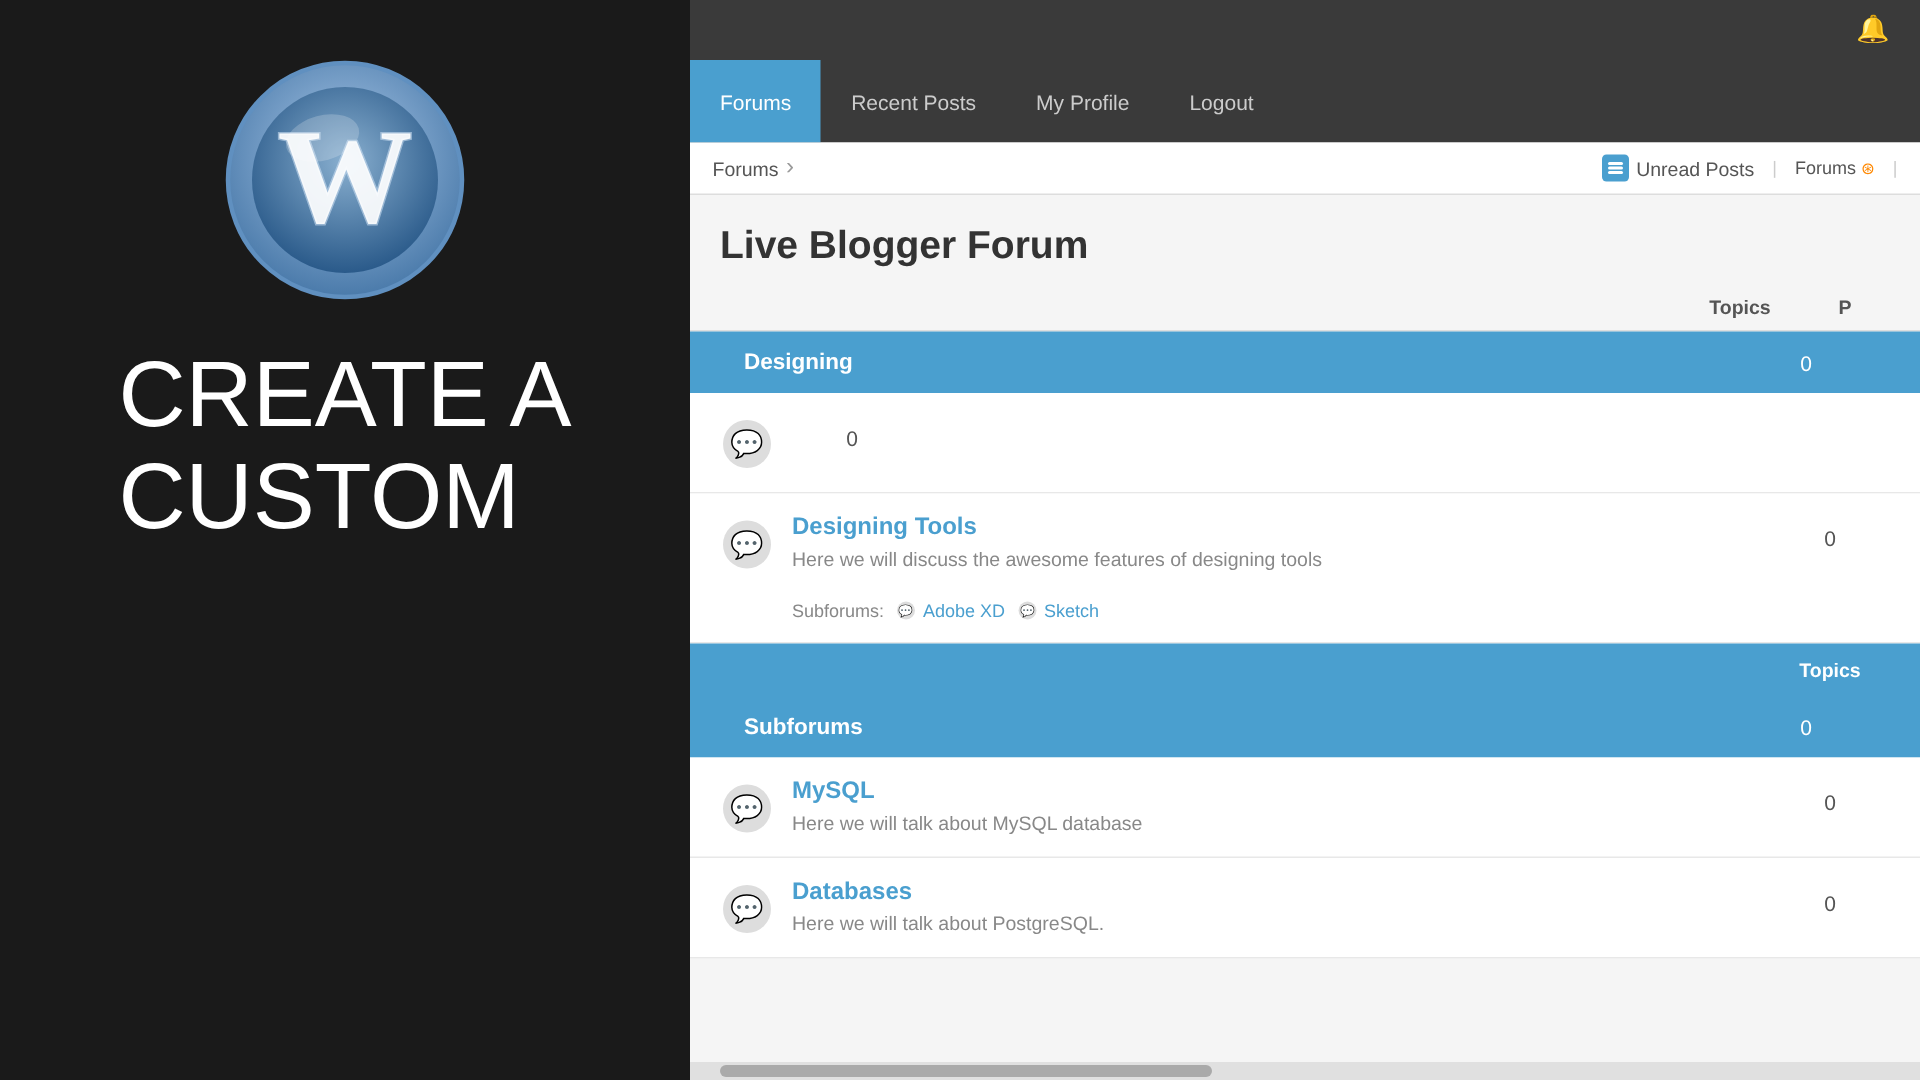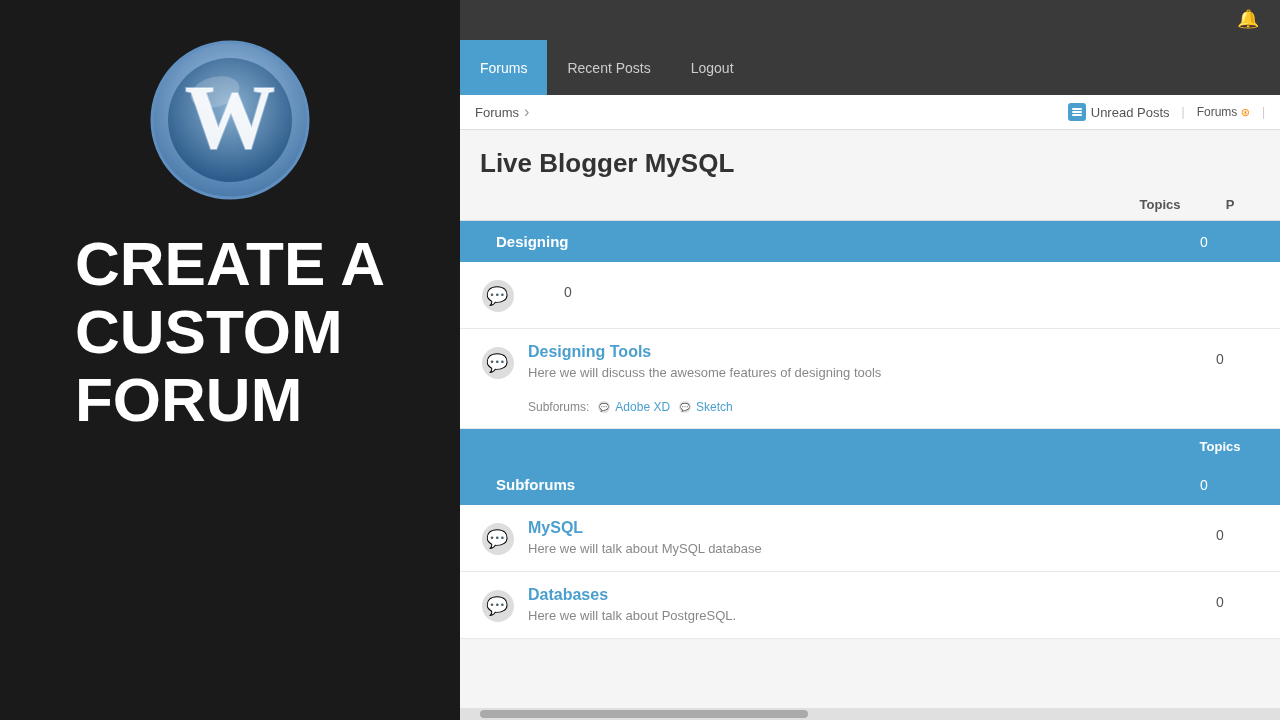--- a/index.html
+++ b/index.html
@@ -27,21 +27,21 @@
 
     .wp-logo {
       width: 160px;
       height: 160px;
       margin-bottom: 30px;
     }
 
     .hero-text {
       color: #000;
       font-size: 62px;
-      font-weight: 700;
+      font-weight: 400;
       line-height: 1.1;
       text-align: left;
       padding: 0 30px;
       color: #fff;
       text-transform: uppercase;
     }
 
     
     .right-panel {
       flex: 1;
@@ -347,33 +347,33 @@
 
     <text x="80" y="108" font-family="Georgia, serif" font-size="90" font-weight="bold" text-anchor="middle" fill="rgba(255,255,255,0.15)" stroke="rgba(200,220,240,0.6)" stroke-width="2">W</text>
     <text x="80" y="108" font-family="Georgia, serif" font-size="90" font-weight="bold" text-anchor="middle" fill="rgba(255,255,255,0.9)">W</text>
 
     <ellipse cx="65" cy="52" rx="25" ry="15" fill="rgba(255,255,255,0.2)" transform="rotate(-15,65,52)"></ellipse>
   </svg>
 
   <div class="hero-text">
     <div>CREATE A</div>
     <div>CUSTOM</div>
-    <div>FORUM</div>
   </div>
 </div>
 
 <div class="right-panel">
 
   <div class="top-bar">
     <span class="notification-icon">🔔</span>
   </div>
 
   <nav class="main-nav">
     <a class="nav-item active">Forums</a>
     <a class="nav-item">Recent Posts</a>
+    <a class="nav-item">My Profile</a>
     <a class="nav-item">Logout</a>
   </nav>
 
   <div class="breadcrumb-bar">
     <div class="breadcrumb">
       <a class="breadcrumb-link">Forums</a>
       <span class="breadcrumb-sep">›</span>
     </div>
     <div class="toolbar-right">
 
@@ -390,21 +390,21 @@
       <span class="toolbar-sep">|</span>
       <a class="breadcrumb-link">
         <span>Forums</span>
         <span style="font-size:11px; color:#f80;">⊛</span>
       </a>
       <span class="toolbar-sep">|</span>
     </div>
   </div>
 
   <div class="forum-content">
-    <h1 class="forum-title">Live Blogger MySQL</h1>
+    <h1 class="forum-title">Live Blogger Forum</h1>
 
     <div class="table-header">
       <span class="col-topics">Topics</span>
       <span class="col-posts">P</span>
     </div>
 
     <div class="category-header">
       <span class="category-name">Designing</span>
       <span class="category-count">0</span>
     </div>

